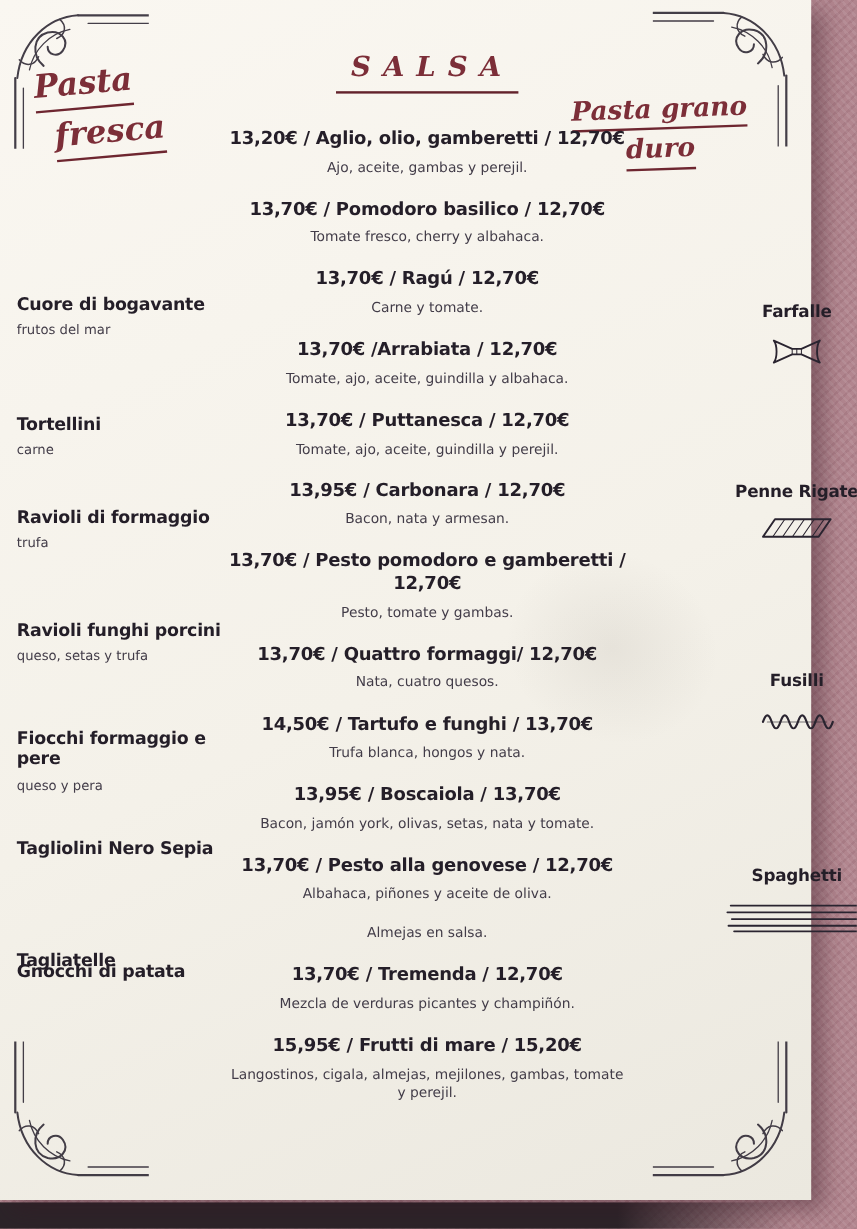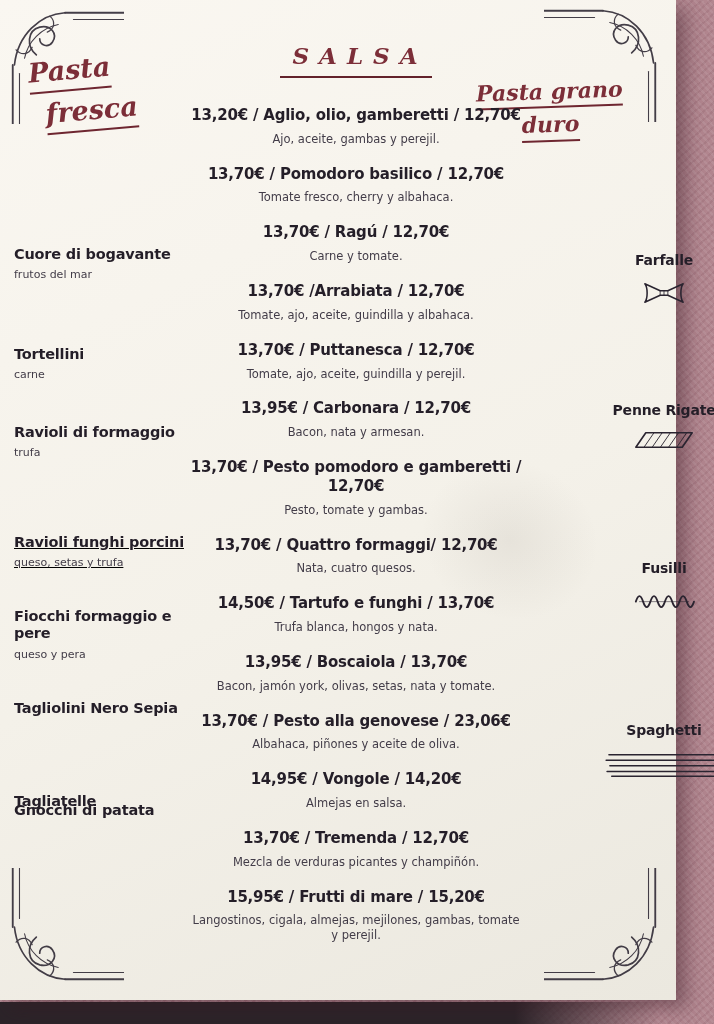--- a/index.html
+++ b/index.html
@@ -50,21 +50,21 @@
   .title-grano{position:absolute;left:452px;top:78px;width:196px;text-align:center;transform:rotate(-2deg);}
   .title-grano .t-line{display:inline-block;font-size:22px;line-height:1.2;border-bottom:2px solid #6e2630;padding-bottom:2px;}
   .title-grano .t-line.l2{margin-top:3px;}
 
   
   .left-items{position:absolute;inset:0;pointer-events:none;}
   .fresca-item{position:absolute;left:14px;width:182px;text-align:left;}
   .fresca-item:nth-child(1){top:246px;}
   .fresca-item:nth-child(2){top:346px;}
   .fresca-item:nth-child(3){top:424px;}
-  .fresca-item:nth-child(4){top:534px;text-decoration:underline;}
+  .fresca-item:nth-child(4){top:518px;}
   .fresca-item:nth-child(5){top:608px;}
   .fresca-item:nth-child(6){top:700px;}
   .fresca-item:nth-child(7){top:752px;margin-top:41px;}
   .fresca-item:nth-child(8){top:802px;}
   .fresca-name{font-weight:700;font-size:14.5px;line-height:1.2;color:#241e28;letter-spacing:-.2px;}
   .fresca-desc{font-size:11px;color:#423c48;margin-top:5px;line-height:1.2;}
 
   
   .center-items{position:absolute;left:176px;top:106px;width:360px;text-align:center;}
   .salsa-line{font-weight:700;font-size:15px;line-height:1.25;color:#241e28;letter-spacing:-.2px;margin-bottom:7px;}
@@ -244,26 +244,25 @@
     <div class="salsa-line">14,50€ / Tartufo e funghi / 13,70€</div>
     <div class="salsa-desc">Trufa blanca, hongos y nata.</div>
   </div>
 
   <div class="salsa-item">
     <div class="salsa-line">13,95€ / Boscaiola / 13,70€</div>
     <div class="salsa-desc">Bacon, jamón york, olivas, setas, nata y tomate.</div>
   </div>
 
   <div class="salsa-item">
-    <div class="salsa-line">13,70€ / Pesto alla genovese / 23,06€</div>
+    <div class="salsa-line">13,70€ / Pesto alla genovese / 12,70€</div>
     <div class="salsa-desc">Albahaca, piñones y aceite de oliva.</div>
   </div>
 
   <div class="salsa-item">
-    <div class="salsa-line">14,95€ / Vongole / 14,20€</div>
     <div class="salsa-desc">Almejas en salsa.</div>
   </div>
 
   <div class="salsa-item">
     <div class="salsa-line">13,70€ / Tremenda / 12,70€</div>
     <div class="salsa-desc">Mezcla de verduras picantes y champiñón.</div>
   </div>
 
   <div class="salsa-item">
     <div class="salsa-line">15,95€ / Frutti di mare / 15,20€</div>

